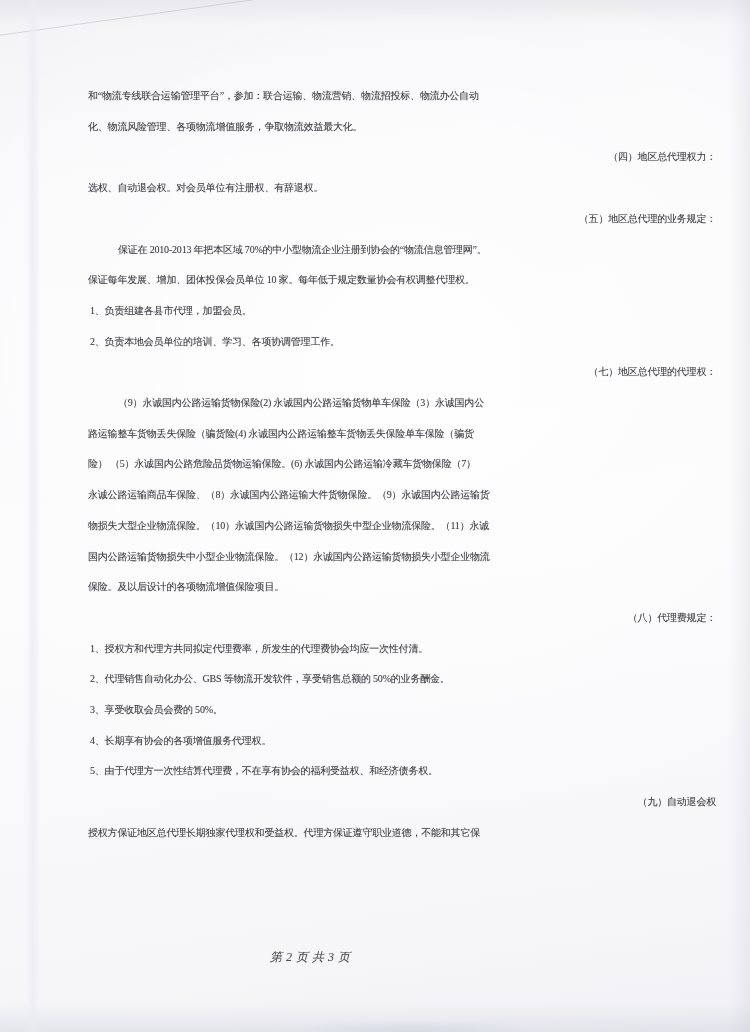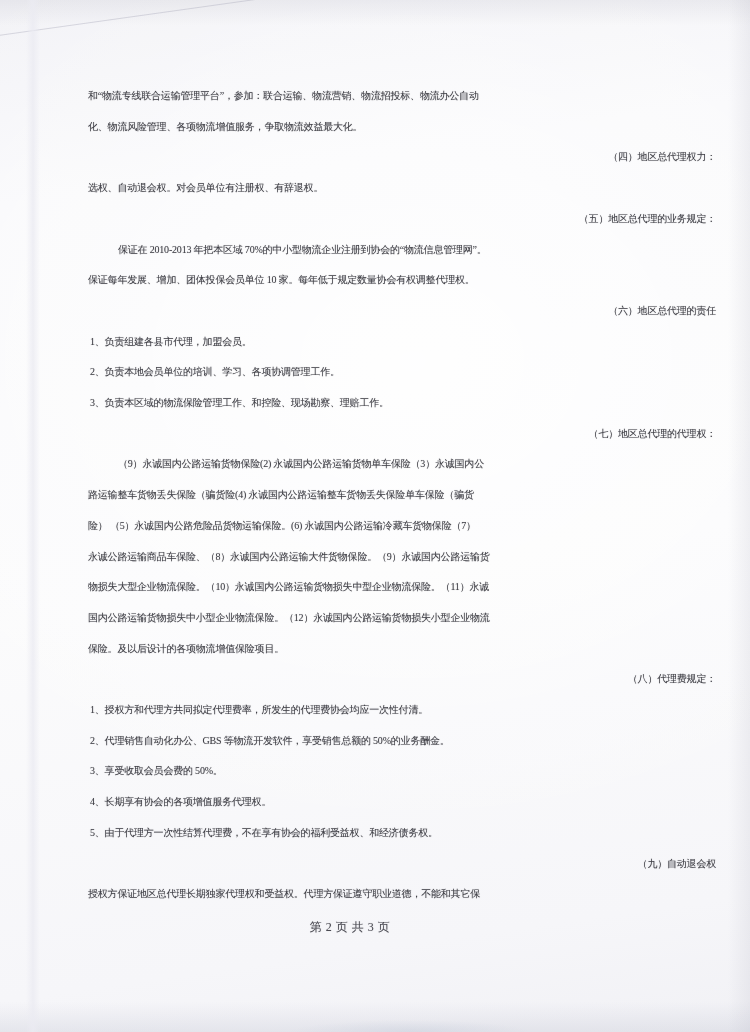--- a/index.html
+++ b/index.html
@@ -66,28 +66,29 @@
     text-shadow: 0 0 1px rgba(62,62,70,0.35);
   }
   .indent-flush   { padding-left: 0; }
   .indent-num     { padding-left: 2px; }
   .indent-bracket { padding-left: 4px; text-align: right; }
   .indent-para    { padding-left: 30px; }
 
   .page-footer {
     position: absolute;
     left: 270px;
-    top: 919px;
+    top: 949px;
     width: 160px;
-    text-align: center;
+    text-align: left;
     font-size: 12px;
     letter-spacing: 0.5px;
     color: #4a4a52;
     text-shadow: 0 0 1px rgba(70,70,80,0.3);
     white-space: nowrap;
+    font-style: italic;
   }
 </style>
 </head>
 <body>
 
 <div class="scan-page">
   <div class="edge-shade-top"></div>
   <div class="edge-shade-right"></div>
   <div class="edge-shade-bottom"></div>
   <div class="corner-crease"></div>
@@ -95,24 +96,22 @@
   <div class="bottom-smudge"></div>
 
   <div class="doc-lines">
       <div class="line indent-flush">和“物流专线联合运输管理平台”，参加：联合运输、物流营销、物流招投标、物流办公自动</div>
       <div class="line indent-flush">化、物流风险管理、各项物流增值服务，争取物流效益最大化。</div>
       <div class="line indent-bracket">（四）地区总代理权力：</div>
       <div class="line indent-flush">选权、自动退会权。对会员单位有注册权、有辞退权。</div>
       <div class="line indent-bracket">（五）地区总代理的业务规定：</div>
       <div class="line indent-para">保证在 2010-2013 年把本区域 70%的中小型物流企业注册到协会的“物流信息管理网”。</div>
       <div class="line indent-flush">保证每年发展、增加、团体投保会员单位 10 家。每年低于规定数量协会有权调整代理权。</div>
-      <div class="line indent-bracket">（六）地区总代理的责任</div>
       <div class="line indent-num">1、负责组建各县市代理，加盟会员。</div>
       <div class="line indent-num">2、负责本地会员单位的培训、学习、各项协调管理工作。</div>
-      <div class="line indent-num">3、负责本区域的物流保险管理工作、和控险、现场勘察、理赔工作。</div>
       <div class="line indent-bracket">（七）地区总代理的代理权：</div>
       <div class="line indent-para">（9）永诚国内公路运输货物保险(2) 永诚国内公路运输货物单车保险（3）永诚国内公</div>
       <div class="line indent-flush">路运输整车货物丢失保险（骗货险(4) 永诚国内公路运输整车货物丢失保险单车保险（骗货</div>
       <div class="line indent-flush">险） （5）永诚国内公路危险品货物运输保险。(6) 永诚国内公路运输冷藏车货物保险（7）</div>
       <div class="line indent-flush">永诚公路运输商品车保险、（8）永诚国内公路运输大件货物保险。（9）永诚国内公路运输货</div>
       <div class="line indent-flush">物损失大型企业物流保险。（10）永诚国内公路运输货物损失中型企业物流保险。（11）永诚</div>
       <div class="line indent-flush">国内公路运输货物损失中小型企业物流保险。（12）永诚国内公路运输货物损失小型企业物流</div>
       <div class="line indent-flush">保险。及以后设计的各项物流增值保险项目。</div>
       <div class="line indent-bracket">（八）代理费规定：</div>
       <div class="line indent-num">1、授权方和代理方共同拟定代理费率，所发生的代理费协会均应一次性付清。</div>

